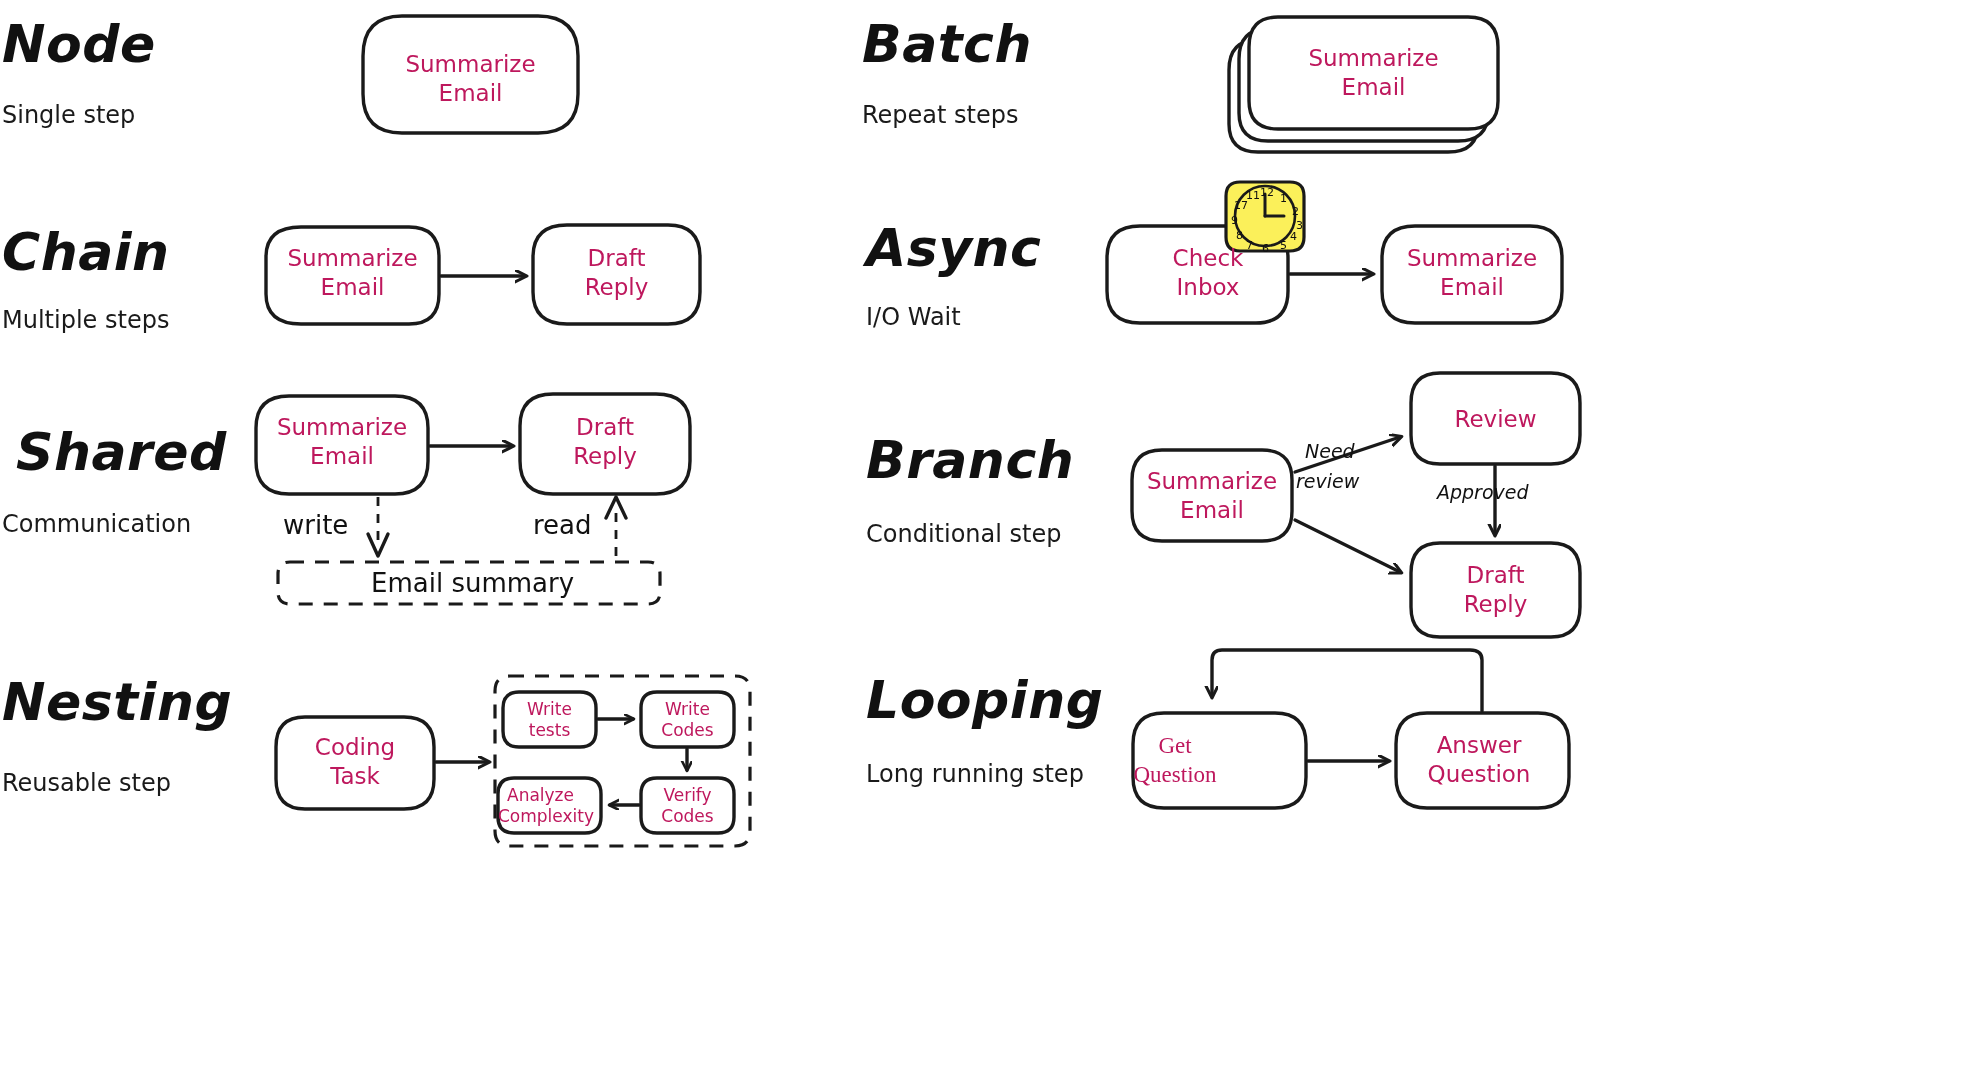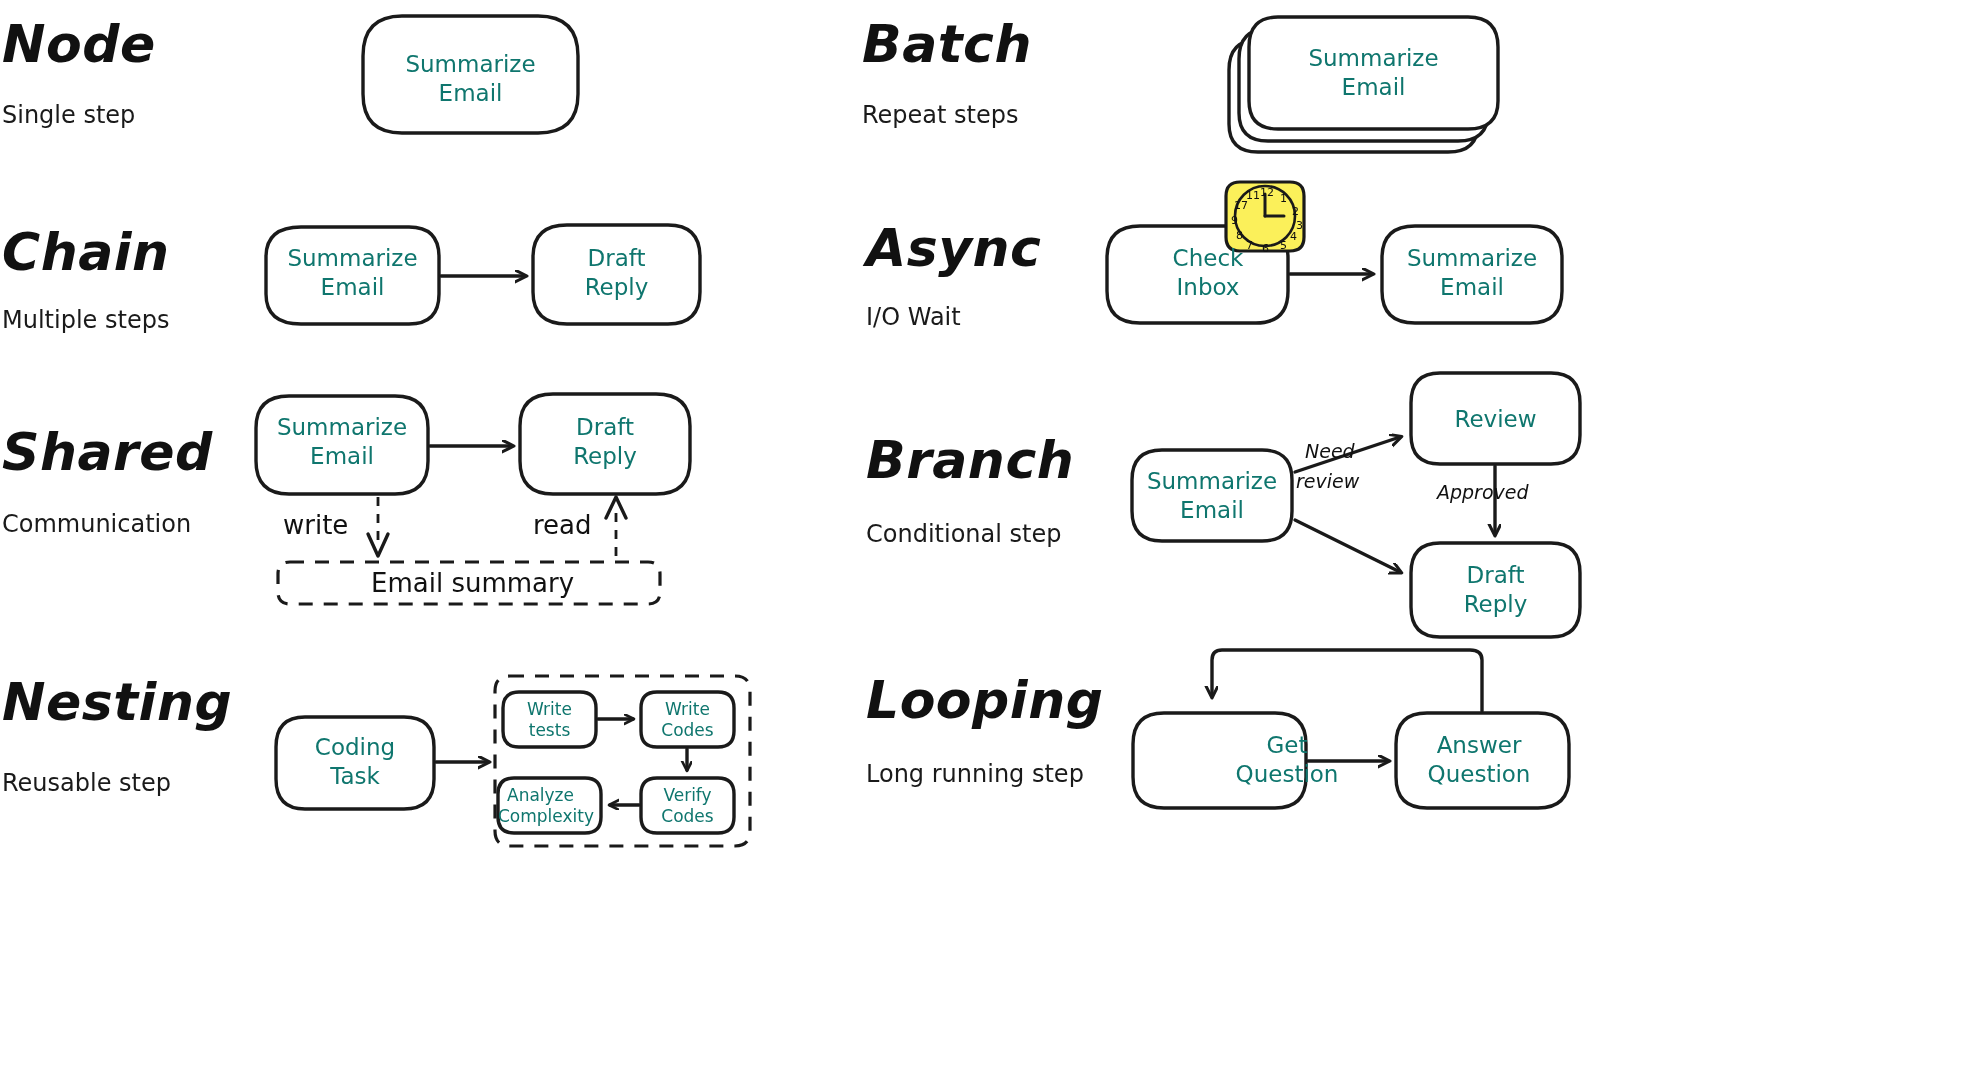--- a/index.html
+++ b/index.html
@@ -13,21 +13,21 @@
   svg.art{position:absolute;left:0;top:0;width:1980px;height:1089px;overflow:visible;}
   .stroke{fill:#fff;stroke:#1a1a1a;stroke-width:3.4;stroke-linecap:round;stroke-linejoin:round;}
   .stroke-noflow{fill:none;stroke:#1a1a1a;stroke-width:3.4;stroke-linecap:round;stroke-linejoin:round;}
   .dash{fill:none;stroke:#1a1a1a;stroke-width:3.2;stroke-dasharray:14 11;stroke-linecap:butt;}
   .dash-thin{fill:none;stroke:#1a1a1a;stroke-width:2.8;stroke-dasharray:9 8;stroke-linecap:butt;}
   .clockface{fill:#fbf05a;stroke:#1a1a1a;stroke-width:3.2;}
   .clockring{fill:none;stroke:#1a1a1a;stroke-width:2.6;}
   .clockhand{fill:none;stroke:#1a1a1a;stroke-width:3;stroke-linecap:round;}
 
   .nodelabel{position:absolute;text-align:center;font-family:"DejaVu Sans",sans-serif;
-             font-size:23px;line-height:1.28;color:#0f766e;pointer-events:none;white-space:pre-line;}
+             font-size:23px;line-height:1.28;color:#be185d;pointer-events:none;white-space:pre-line;}
   .nodelabel.sm{font-size:17px;line-height:1.22;}
   .edgelabel{position:absolute;font-family:"DejaVu Sans",sans-serif;font-size:25px;color:#111;white-space:nowrap;}
   .edgelabel.it{font-style:italic;font-size:19px;}
   .edgelabel.mid{font-size:26px;}
   .storelabel{position:absolute;font-family:"DejaVu Sans",sans-serif;font-size:26px;color:#111;white-space:nowrap;}
   .cnum{position:absolute;font-family:"DejaVu Sans",sans-serif;font-size:11px;color:#111;}
 </style>
 </head>
 <body>
 
@@ -152,21 +152,21 @@
   <div class="cnum" style="left:1296px;top:219px;">3</div>
   <div class="cnum" style="left:1290px;top:230px;">4</div>
   <div class="cnum" style="left:1280px;top:239px;">5</div>
   <div class="cnum" style="left:1262px;top:242px;">6</div>
   <div class="cnum" style="left:1246px;top:239px;">7</div>
   <div class="cnum" style="left:1236px;top:229px;">8</div>
   <div class="cnum" style="left:1231px;top:214px;">9</div>
   <div class="cnum" style="left:1234px;top:199px;">17</div>
   <div class="cnum" style="left:1246px;top:189px;">11</div>
 
-  <div class="sec-title" style="left:2px;top:422px;">Shared</div>
+  <div class="sec-title" style="left:16px;top:422px;">Shared</div>
   <div class="sec-sub" style="left:2px;top:510px;">Communication</div>
   <div class="nodelabel" style="left:256px;top:413px;width:172px;">Summarize
 Email</div>
   <div class="nodelabel" style="left:520px;top:413px;width:170px;">Draft
 Reply</div>
   <div class="edgelabel mid" style="left:283px;top:510px;">write</div>
   <div class="edgelabel mid" style="left:533px;top:510px;">read</div>
   <div class="storelabel" style="left:371px;top:568px;">Email summary</div>
 
   <div class="sec-title" style="left:866px;top:430px;">Branch</div>
@@ -188,18 +188,18 @@
 tests</div>
   <div class="nodelabel sm" style="left:641px;top:699px;width:93px;">Write
 Codes</div>
   <div class="nodelabel sm" style="left:641px;top:785px;width:93px;">Verify
 Codes</div>
   <div class="nodelabel sm" style="left:498px;top:785px;width:85px;">Analyze
 Complexity</div>
 
   <div class="sec-title" style="left:866px;top:670px;">Looping</div>
   <div class="sec-sub" style="left:866px;top:760px;">Long running step</div>
-  <div class="nodelabel" style="left:1189px;top:731px;width:196px;">Get
+  <div class="nodelabel" style="left:1077px;top:731px;width:196px;font-family:Liberation Serif, serif;">Get
 Question</div>
   <div class="nodelabel" style="left:1396px;top:731px;width:166px;">Answer
 Question</div>
 
 </div>
 
 </body></html>

